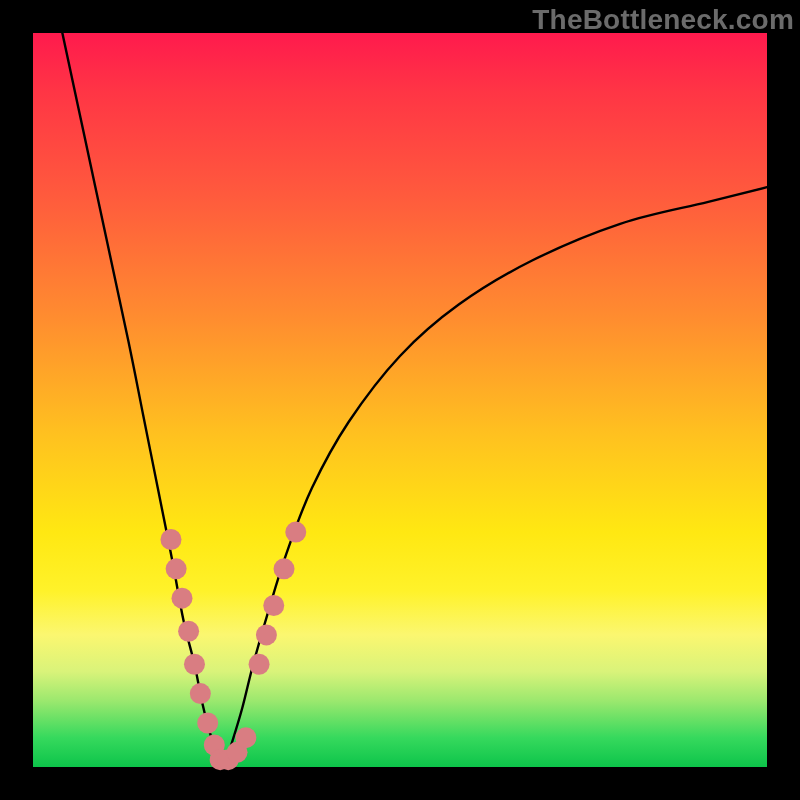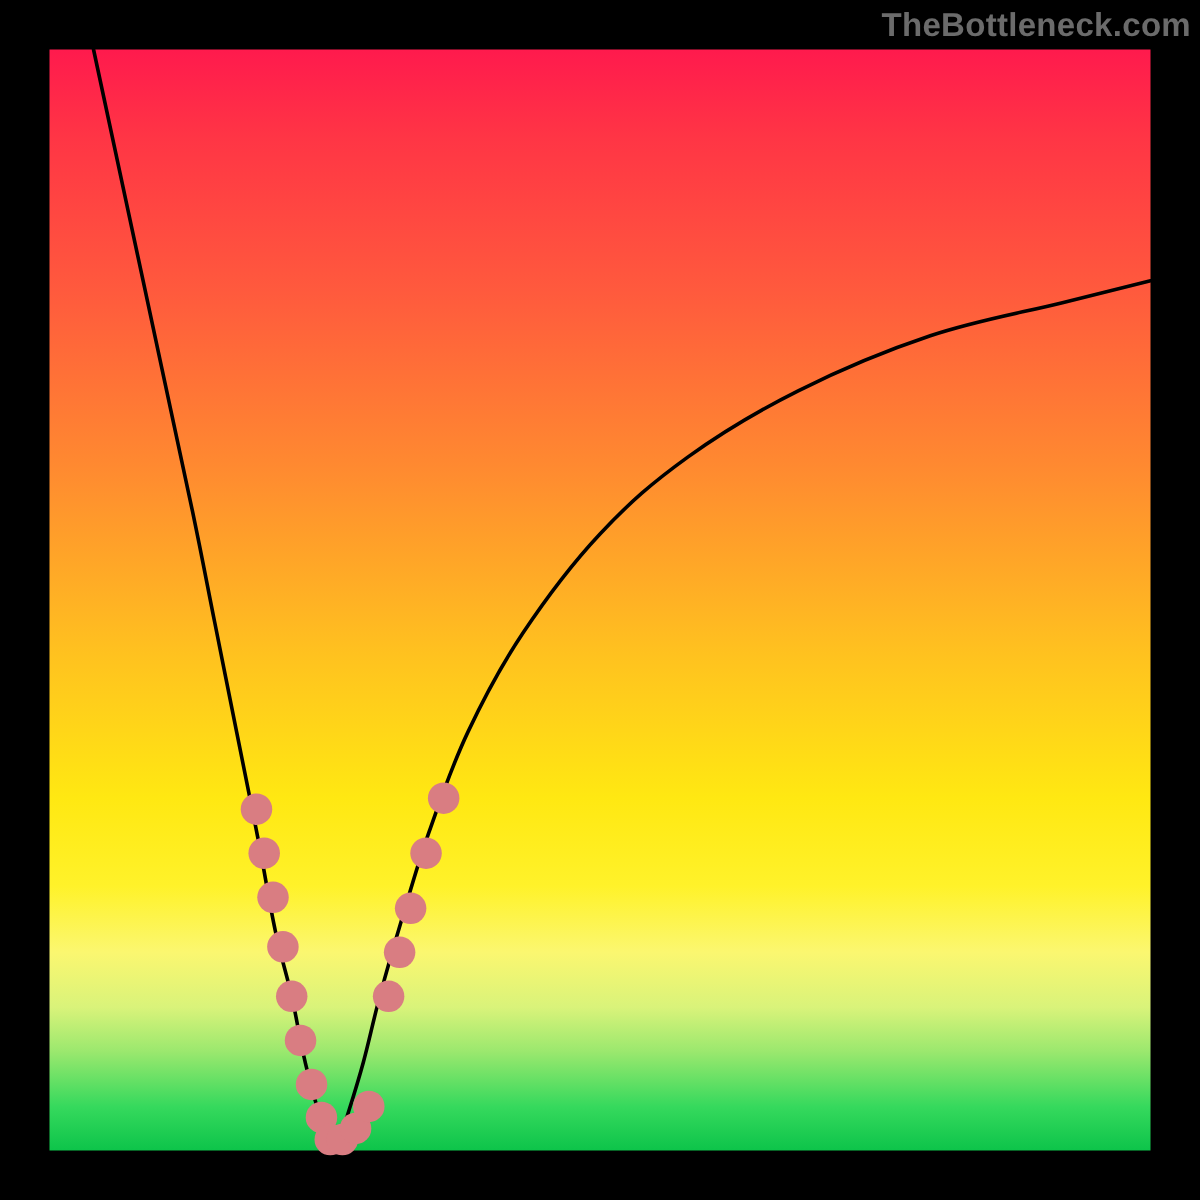--- a/index.html
+++ b/index.html
@@ -37,21 +37,21 @@
       #9be86e 91%,
       #36d95d 96%,
       #0dc44a 100%
     );
   }
   .watermark {
     position: absolute;
     top: 4px;
     right: 6px;
     font-family: Arial, Helvetica, sans-serif;
-    font-size: 22px;
+    font-size: 28px;
     font-weight: 600;
     color: #6b6b6b;
     letter-spacing: 0.2px;
     user-select: none;
   }
   svg.curves {
     position: absolute;
     left: 0;
     top: 0;
     width: 734px;

